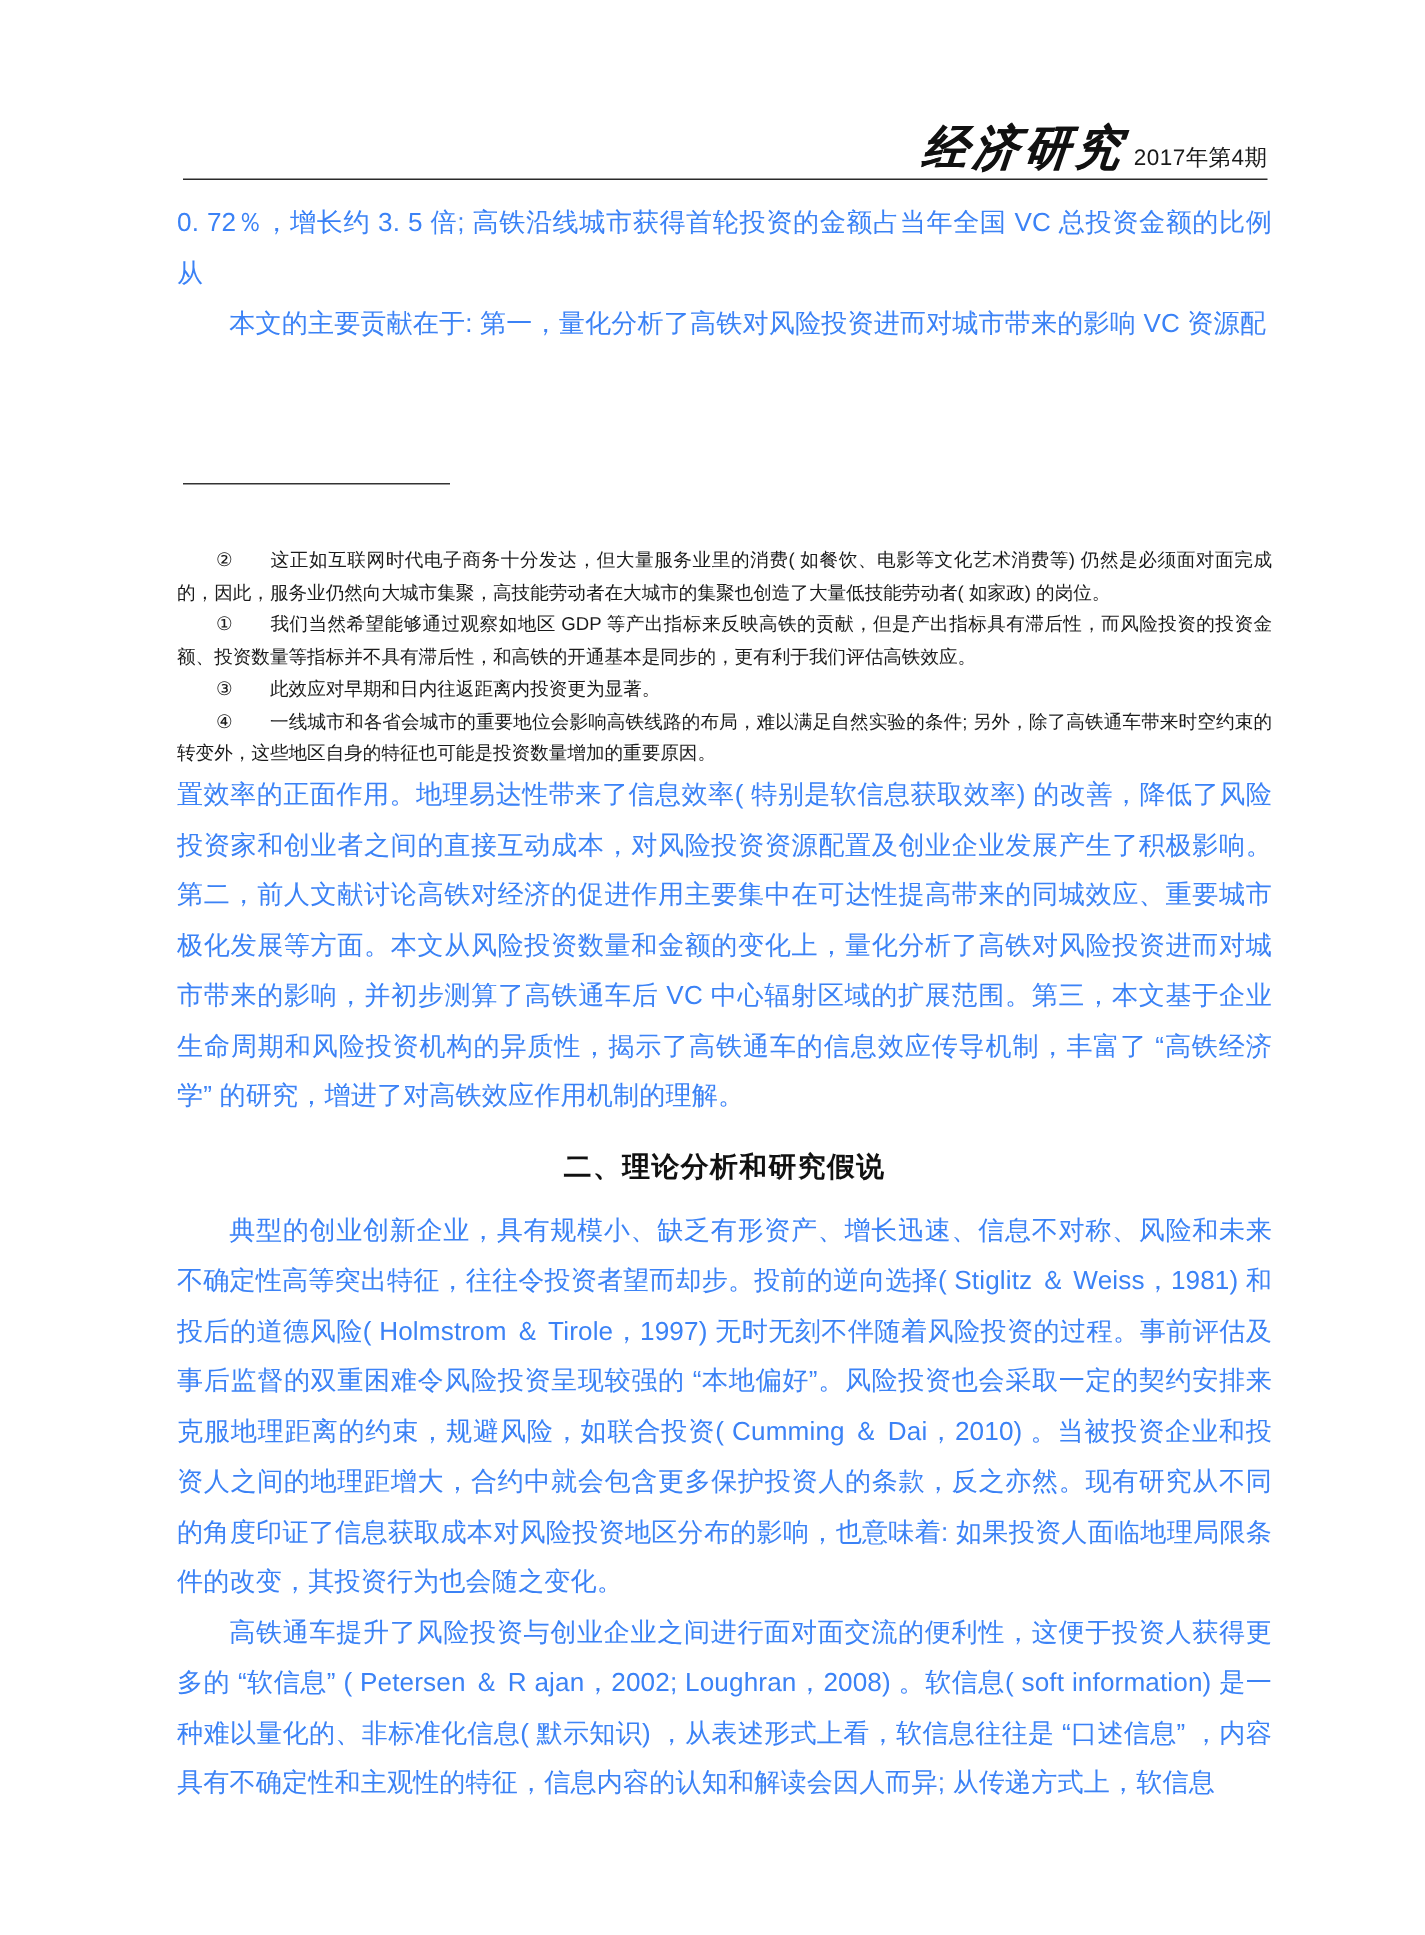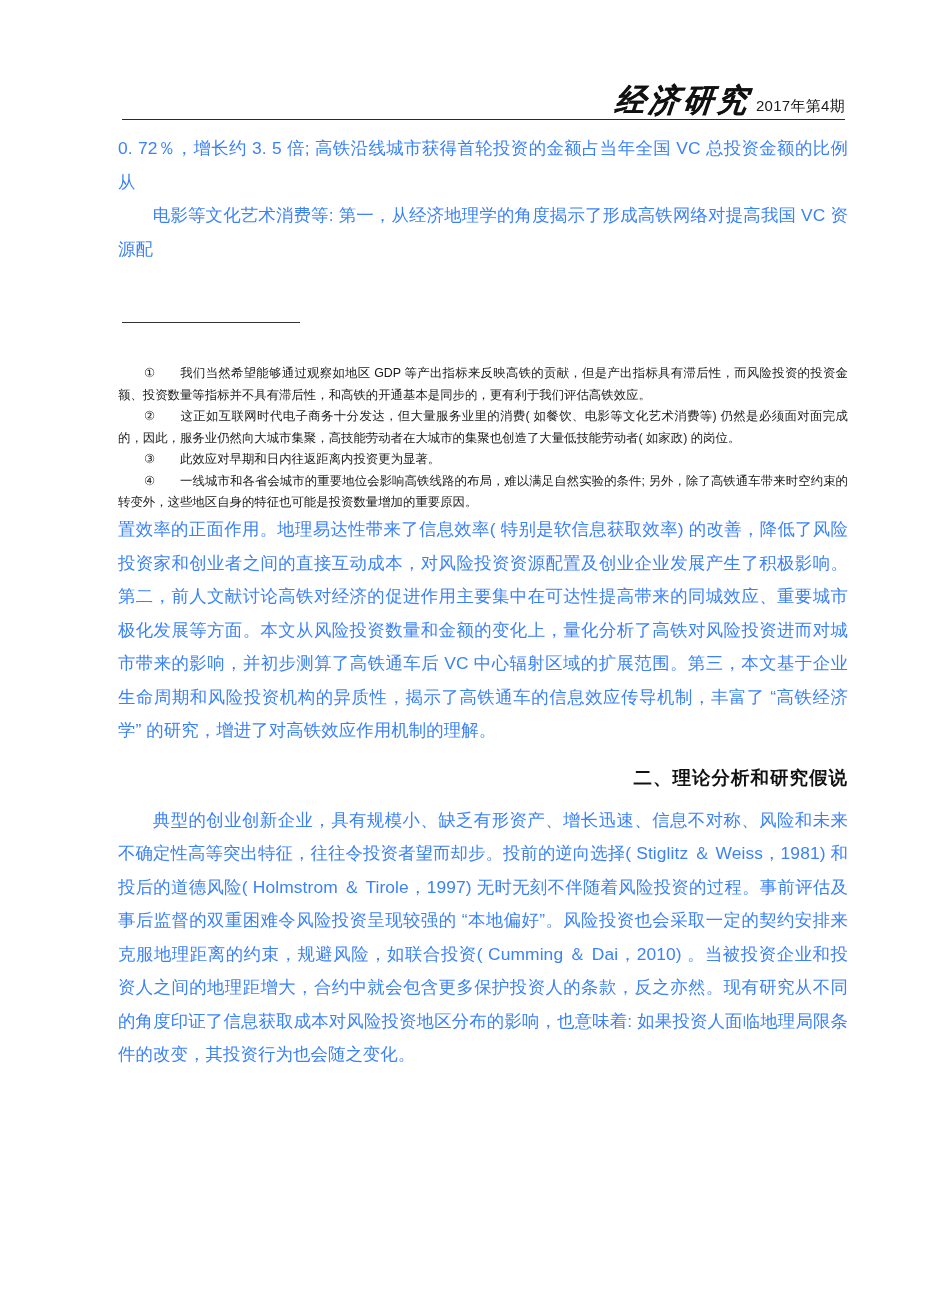--- a/index.html
+++ b/index.html
@@ -119,59 +119,60 @@
     left: 118px;
     top: 513px;
     width: 730px;
   }
 
   h2.section-heading {
     margin: 0;
     padding: 17px 0 14px 0;
     font-size: 18.5px;
     font-weight: bold;
-    text-align: right;
+    text-align: center;
     letter-spacing: 1px;
     color: #111;
   }
 </style>
 </head>
 <body>
 
 <div class="page">
 
   <div class="header">
     <span class="journal-logo">经济研究</span>
     <span class="issue-line">2017年第4期</span>
   </div>
   <div class="header-rule"></div>
 
   <div class="body-col">
     <p class="para">
       <span class="frag-break">0. 72％，增长约 3. 5 倍; 高铁沿线城市获得首轮投资的金额占当年全国 VC 总投资金额的比例从</span>
     </p>
-    <p class="para indent">电影等文化艺术消费等: 第一，从经济地理学的角度揭示了形成高铁网络对提高我国 VC 资源配</p>
+    <p class="para indent">本文的主要贡献在于: 第一，量化分析了高铁对风险投资进而对城市带来的影响 VC 资源配</p>
   </div>
 
   <div class="footnote-rule"></div>
 
   <div class="footnotes">
     <p class="fn">
-      <span class="fn-marker">①</span><span>我们当然希望能够通过观察如地区 GDP 等产出指标来反映高铁的贡献，但是产出指标具有滞后性，而风险投资的投资金额、投资数量等指标并不具有滞后性，和高铁的开通基本是同步的，更有利于我们评估高铁效应。</span>
+      <span class="fn-marker">②</span><span>这正如互联网时代电子商务十分发达，但大量服务业里的消费( 如餐饮、电影等文化艺术消费等) 仍然是必须面对面完成的，因此，服务业仍然向大城市集聚，高技能劳动者在大城市的集聚也创造了大量低技能劳动者( 如家政) 的岗位。</span>
     </p>
     <p class="fn">
-      <span class="fn-marker">②</span><span>这正如互联网时代电子商务十分发达，但大量服务业里的消费( 如餐饮、电影等文化艺术消费等) 仍然是必须面对面完成的，因此，服务业仍然向大城市集聚，高技能劳动者在大城市的集聚也创造了大量低技能劳动者( 如家政) 的岗位。</span>
+      <span class="fn-marker">①</span><span>我们当然希望能够通过观察如地区 GDP 等产出指标来反映高铁的贡献，但是产出指标具有滞后性，而风险投资的投资金额、投资数量等指标并不具有滞后性，和高铁的开通基本是同步的，更有利于我们评估高铁效应。</span>
     </p>
     <p class="fn">
       <span class="fn-marker">③</span><span>此效应对早期和日内往返距离内投资更为显著。</span>
     </p>
     <p class="fn">
       <span class="fn-marker">④</span><span>一线城市和各省会城市的重要地位会影响高铁线路的布局，难以满足自然实验的条件; 另外，除了高铁通车带来时空约束的转变外，这些地区自身的特征也可能是投资数量增加的重要原因。</span>
     </p>
   </div>
 
   <div class="body-lower">
     <p class="para">置效率的正面作用。地理易达性带来了信息效率( 特别是软信息获取效率) 的改善，降低了风险投资家和创业者之间的直接互动成本，对风险投资资源配置及创业企业发展产生了积极影响。第二，前人文献讨论高铁对经济的促进作用主要集中在可达性提高带来的同城效应、重要城市极化发展等方面。本文从风险投资数量和金额的变化上，量化分析了高铁对风险投资进而对城市带来的影响，并初步测算了高铁通车后 VC 中心辐射区域的扩展范围。第三，本文基于企业生命周期和风险投资机构的异质性，揭示了高铁通车的信息效应传导机制，丰富了 “高铁经济学” 的研究，增进了对高铁效应作用机制的理解。</p>
     <h2 class="section-heading">二、理论分析和研究假说</h2>
     <p class="para indent">典型的创业创新企业，具有规模小、缺乏有形资产、增长迅速、信息不对称、风险和未来不确定性高等突出特征，往往令投资者望而却步。投前的逆向选择( Stiglitz ＆ Weiss，1981) 和投后的道德风险( Holmstrom ＆ Tirole，1997) 无时无刻不伴随着风险投资的过程。事前评估及事后监督的双重困难令风险投资呈现较强的 “本地偏好”。风险投资也会采取一定的契约安排来克服地理距离的约束，规避风险，如联合投资( Cumming ＆ Dai，2010) 。当被投资企业和投资人之间的地理距增大，合约中就会包含更多保护投资人的条款，反之亦然。现有研究从不同的角度印证了信息获取成本对风险投资地区分布的影响，也意味着: 如果投资人面临地理局限条件的改变，其投资行为也会随之变化。</p>
+    <p class="para indent">高铁通车提升了风险投资与创业企业之间进行面对面交流的便利性，这便于投资人获得更多的 “软信息” ( Petersen ＆ R ajan，2002; Loughran，2008) 。软信息( soft information) 是一种难以量化的、非标准化信息( 默示知识) ，从表述形式上看，软信息往往是 “口述信息” ，内容具有不确定性和主观性的特征，信息内容的认知和解读会因人而异; 从传递方式上，软信息</p>
   </div>
 
 </div>
 
 </body></html>

